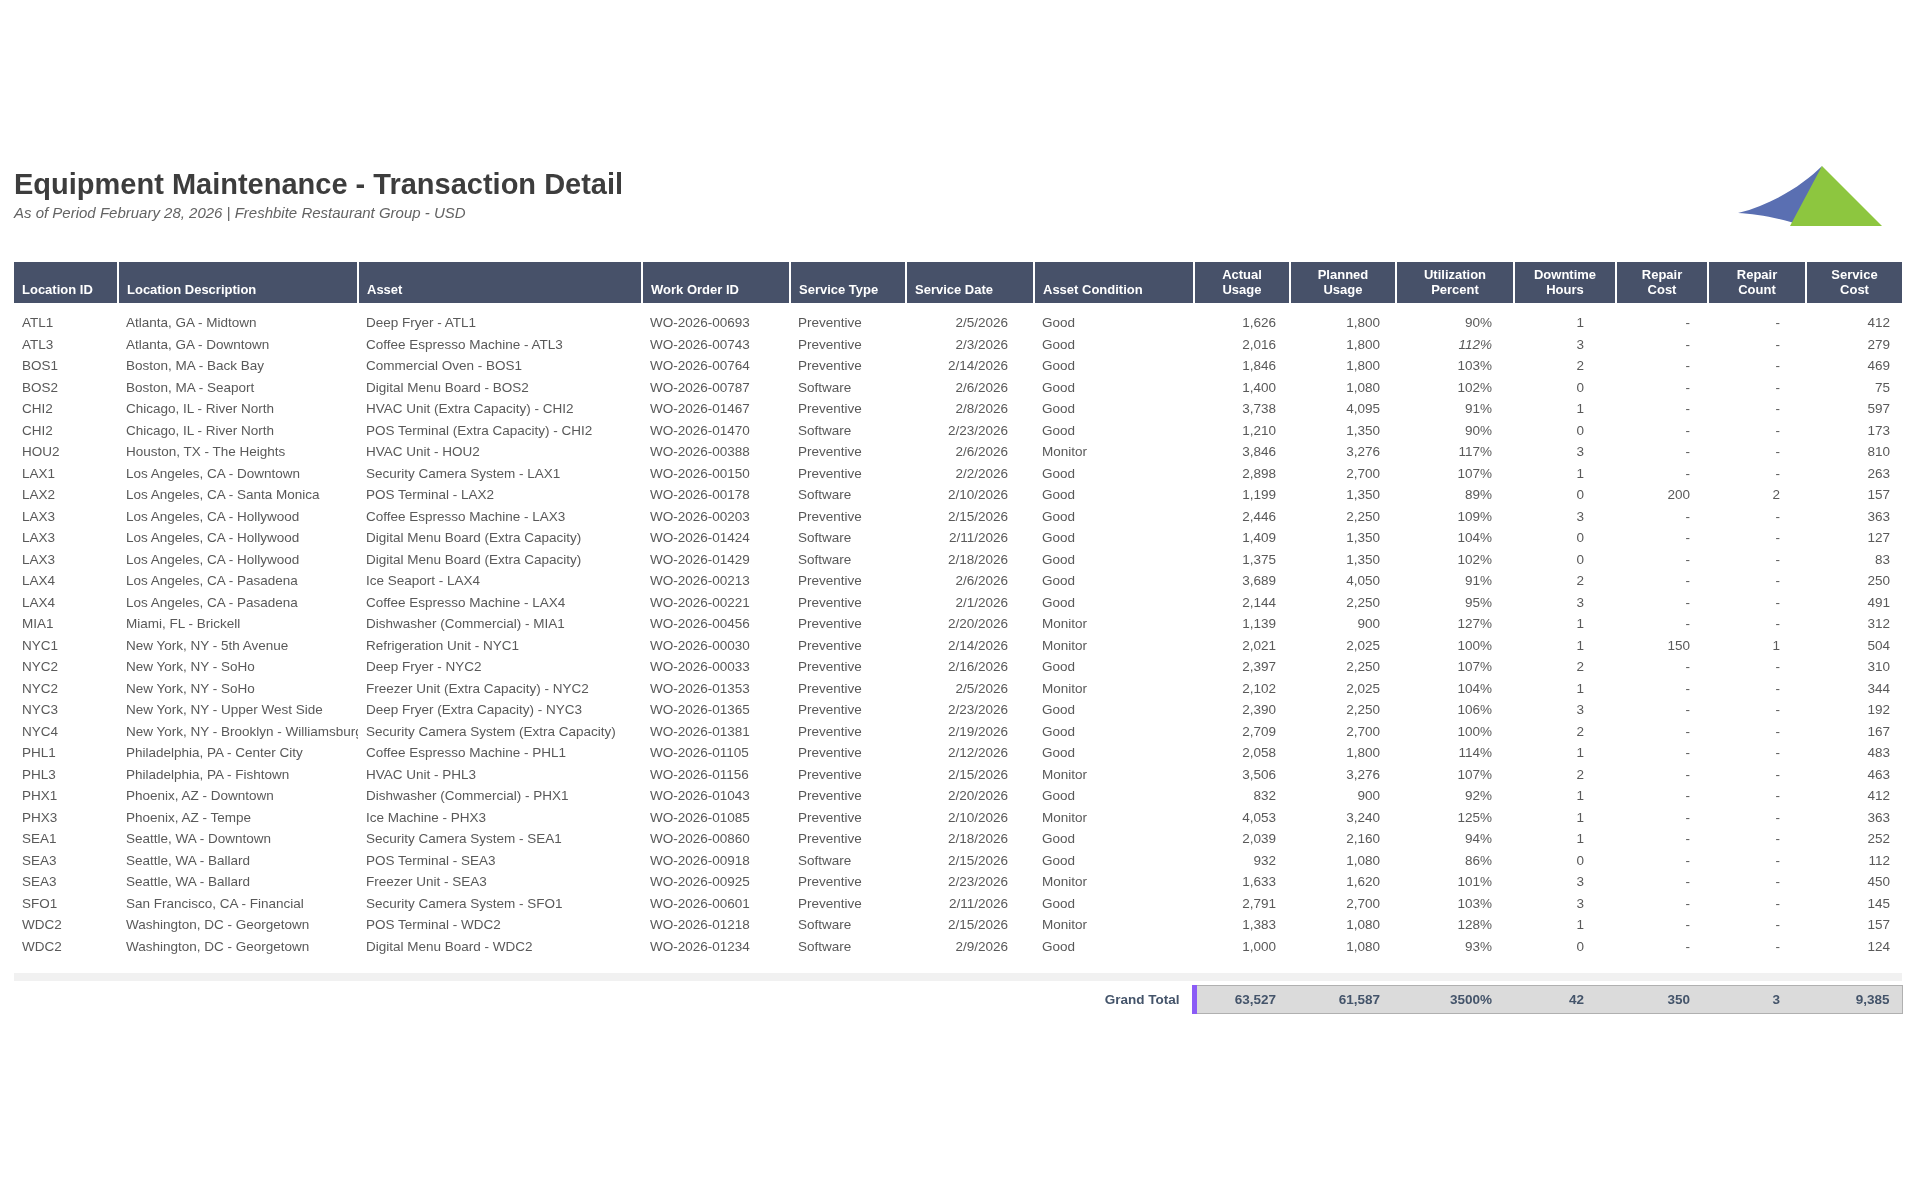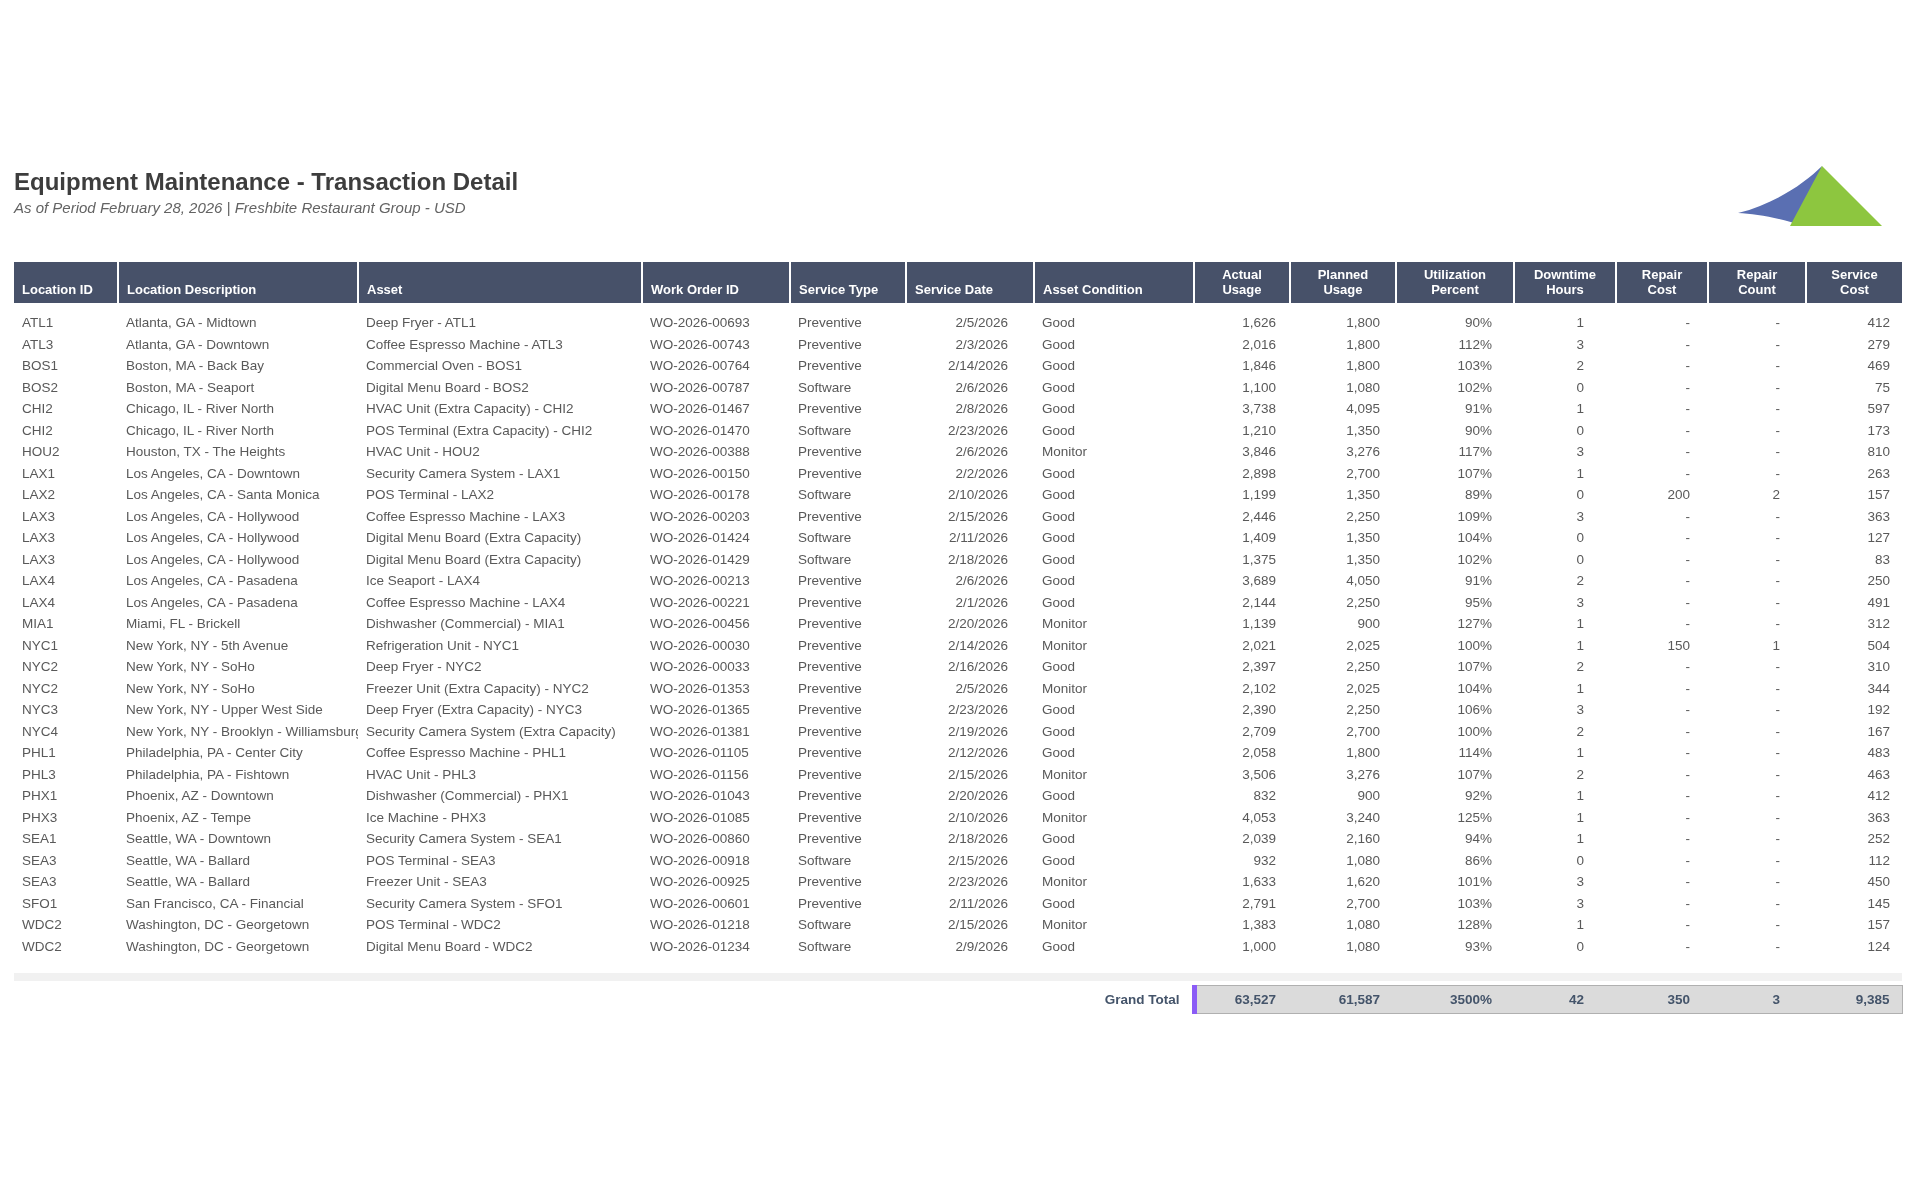--- a/index.html
+++ b/index.html
@@ -8,21 +8,21 @@
     font-family: "Liberation Sans", sans-serif;
   }
   body { width: 1920px; height: 1200px; overflow: hidden; }
   .page { padding: 168px 14px 0 14px; }
 
   .report-header {
     display: flex; justify-content: space-between; align-items: flex-start;
     width: 1888px;
   }
   .title {
-    font-size: 24px; font-weight: 700; color: #3d3d3d; line-height: 1.15;
+    font-size: 29px; font-weight: 700; color: #3d3d3d; line-height: 1.15;
   }
   .subtitle {
     font-size: 15px; font-style: italic; color: #636363; margin-top: 3px;
   }
   .logo { margin-right: 18px; margin-top: -6px; }
 
   table.grid {
     border-collapse: collapse; table-layout: fixed;
     width: 1888px; margin-top: 26px;
   }
@@ -149,21 +149,21 @@
         <tr>
           <td class="al">ATL3</td>
           <td class="al">Atlanta, GA - Downtown</td>
           <td class="al">Coffee Espresso Machine - ATL3</td>
           <td class="al">WO-2026-00743</td>
           <td class="al">Preventive</td>
           <td class="ar" style="padding-right: 26px;">2/3/2026</td>
           <td class="al">Good</td>
           <td class="ar" style="padding-right: 14px;">2,016</td>
           <td class="ar" style="padding-right: 16px;">1,800</td>
-          <td class="ar" style="padding-right: 22px;">112%</td>
+          <td class="ar" style="padding-right: 22px; font-style: italic;">112%</td>
           <td class="ar" style="padding-right: 32px;">3</td>
           <td class="ar" style="padding-right: 18px;">-</td>
           <td class="ar" style="padding-right: 26px;">-</td>
           <td class="ar" style="padding-right: 12px;">279</td>
         </tr>
         <tr>
           <td class="al">BOS1</td>
           <td class="al">Boston, MA - Back Bay</td>
           <td class="al">Commercial Oven - BOS1</td>
           <td class="al">WO-2026-00764</td>
@@ -179,21 +179,21 @@
           <td class="ar" style="padding-right: 12px;">469</td>
         </tr>
         <tr>
           <td class="al">BOS2</td>
           <td class="al">Boston, MA - Seaport</td>
           <td class="al">Digital Menu Board - BOS2</td>
           <td class="al">WO-2026-00787</td>
           <td class="al">Software</td>
           <td class="ar" style="padding-right: 26px;">2/6/2026</td>
           <td class="al">Good</td>
-          <td class="ar" style="padding-right: 14px;">1,100</td>
+          <td class="ar" style="padding-right: 14px;">1,400</td>
           <td class="ar" style="padding-right: 16px;">1,080</td>
           <td class="ar" style="padding-right: 22px;">102%</td>
           <td class="ar" style="padding-right: 32px;">0</td>
           <td class="ar" style="padding-right: 18px;">-</td>
           <td class="ar" style="padding-right: 26px;">-</td>
           <td class="ar" style="padding-right: 12px;">75</td>
         </tr>
         <tr>
           <td class="al">CHI2</td>
           <td class="al">Chicago, IL - River North</td>

